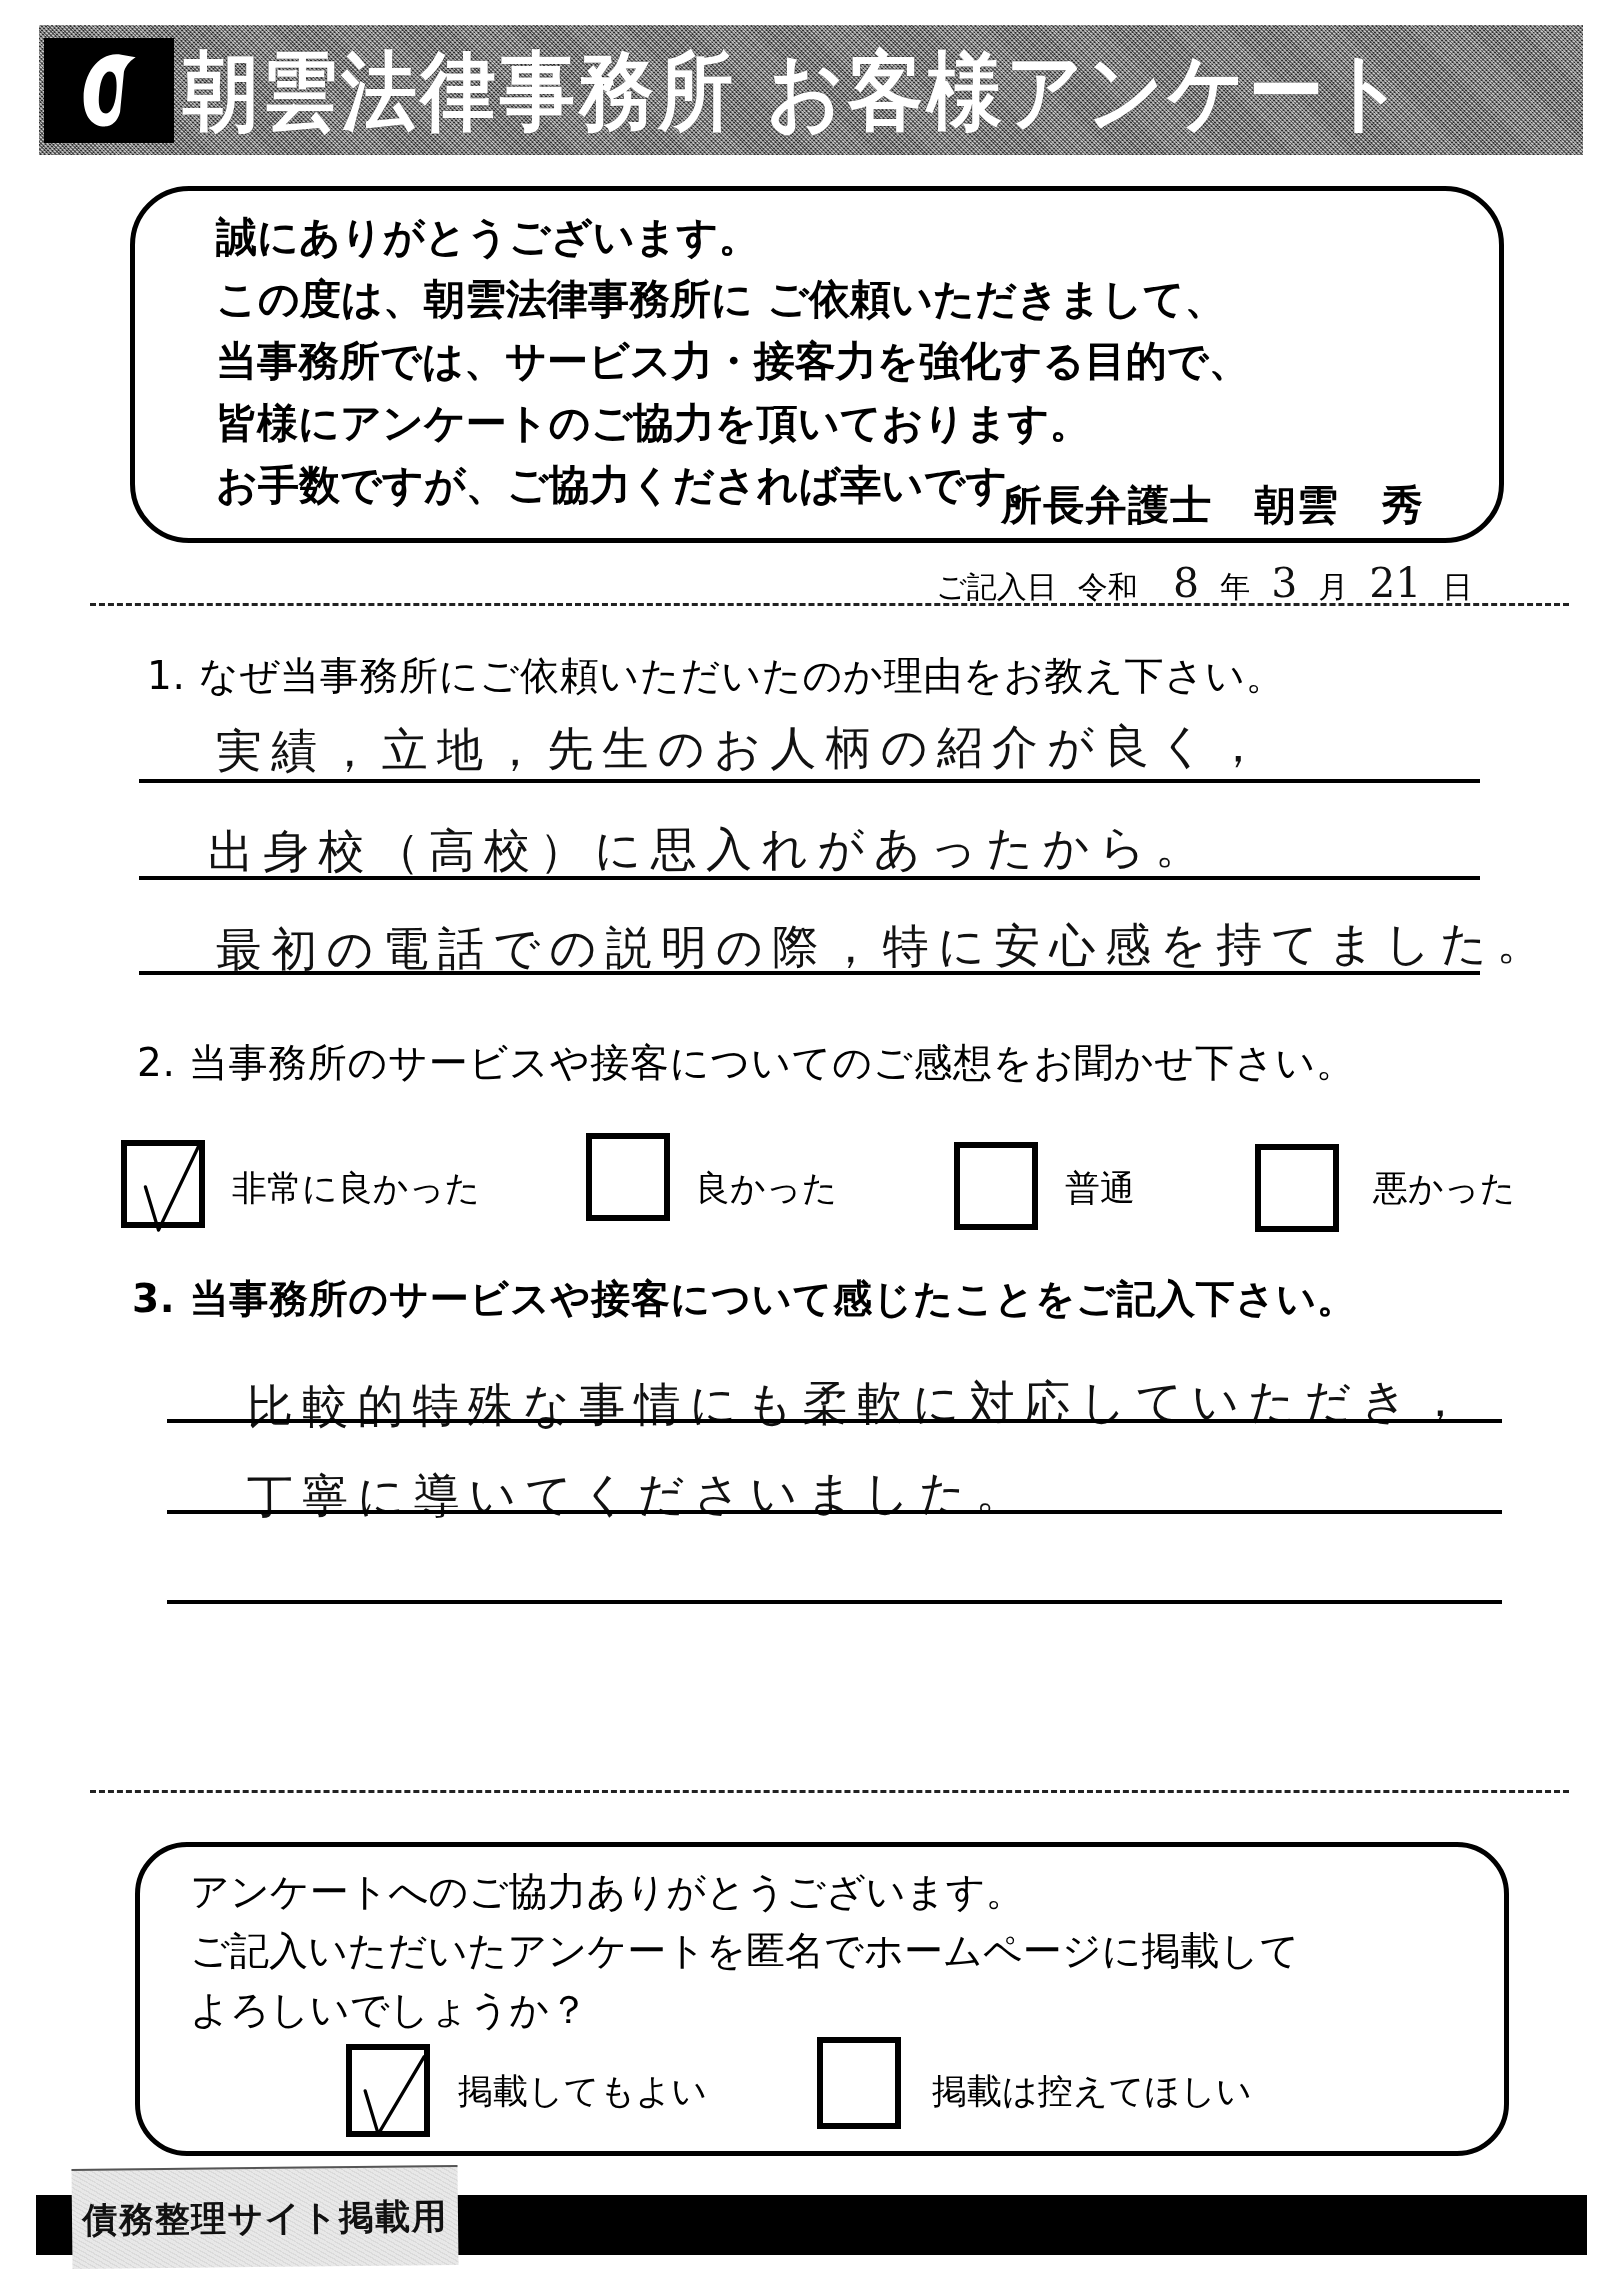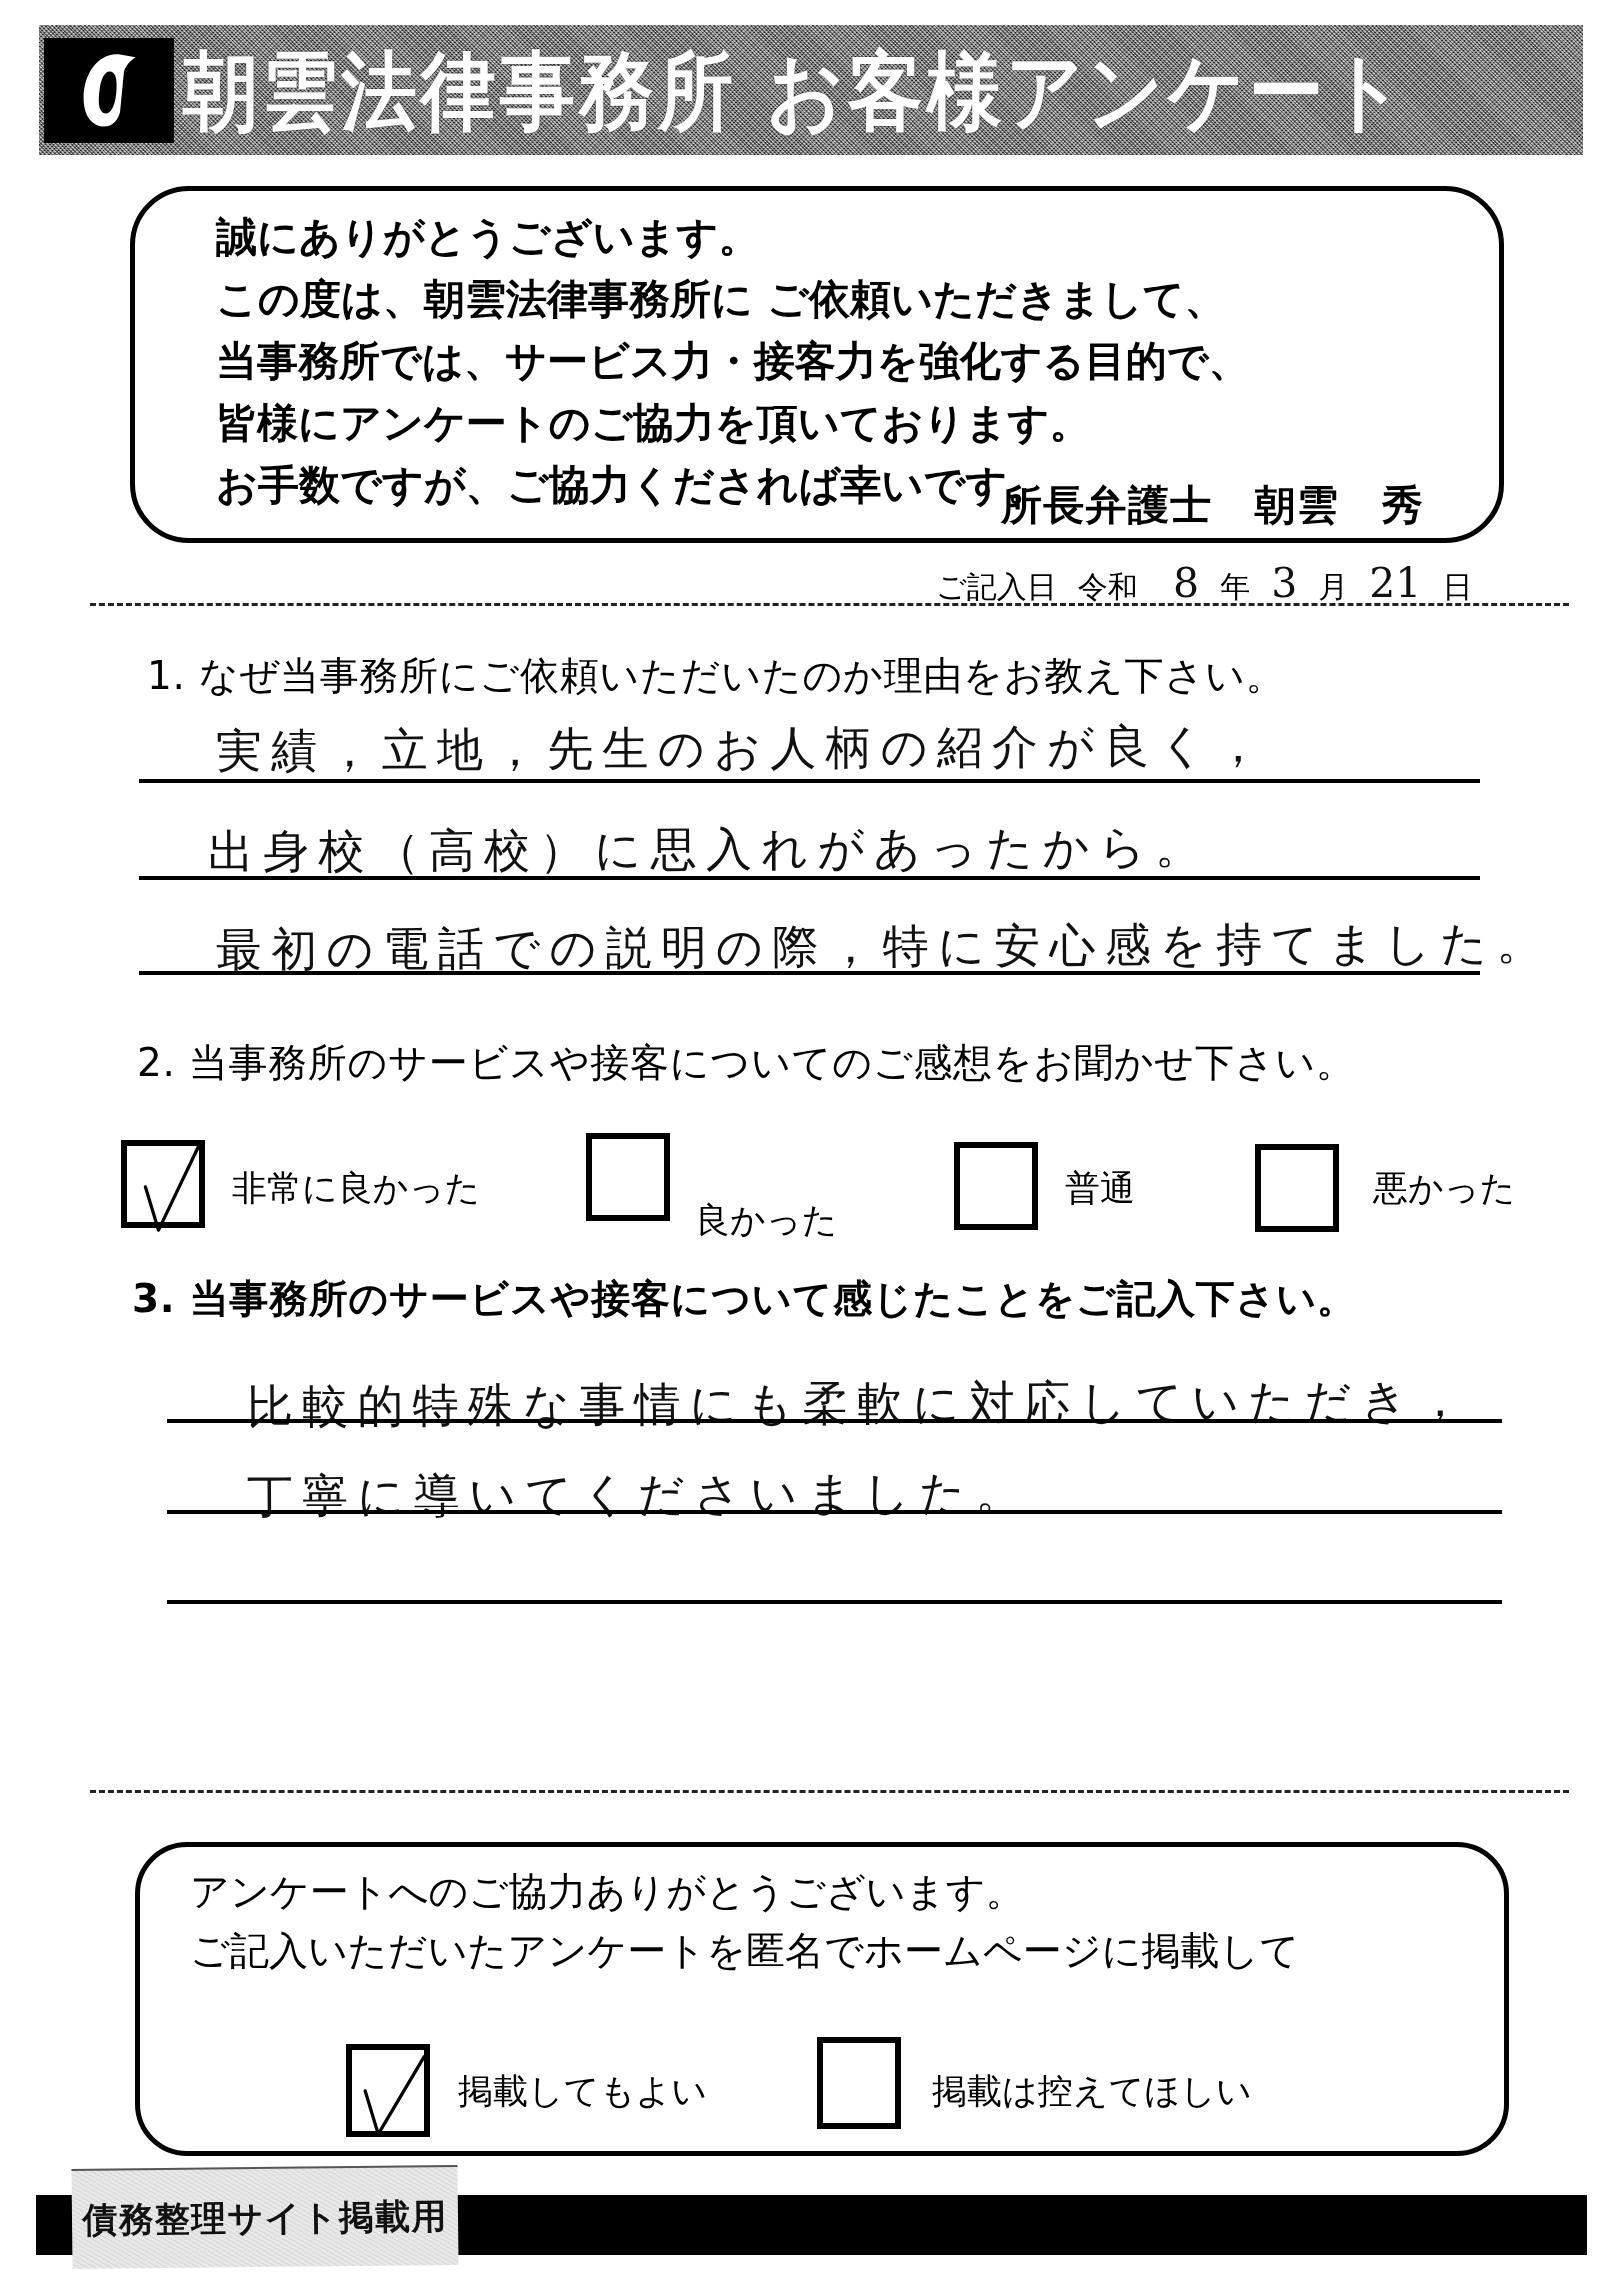--- a/index.html
+++ b/index.html
@@ -115,21 +115,21 @@
 <div class="abs question" style="left:137px; top:1036px;">2. 当事務所のサービスや接客についてのご感想をお聞かせ下さい。</div>
 
 <div class="abs checkbox" style="left:121px; top:1140px;">
   <svg width="84" height="105" viewBox="0 0 128 160">
     <path d="M28 82 L 48 148 L 112 14" fill="none" stroke="#000" stroke-width="5" stroke-linecap="round" stroke-linejoin="round"></path>
   </svg>
 </div>
 <div class="abs opt-label" style="left:232px; top:1165px;">非常に良かった</div>
 
 <div class="abs checkbox" style="left:586px; top:1133px;"></div>
-<div class="abs opt-label" style="left:695px; top:1197px;">良かった</div>
+<div class="abs opt-label" style="left:695px; top:1165px;">良かった</div>
 
 <div class="abs checkbox" style="left:954px; top:1142px;"></div>
 <div class="abs opt-label" style="left:1065px; top:1165px;">普通</div>
 
 <div class="abs checkbox" style="left:1255px; top:1144px;"></div>
 <div class="abs opt-label" style="left:1373px; top:1165px;">悪かった</div>
 
 <div class="abs question" style="left:132px; top:1272px;font-weight:bold;">3. 当事務所のサービスや接客について感じたことをご記入下さい。</div>
 <div class="abs answer-text" style="left:247px; top:1373px;">比較的特殊な事情にも柔軟に対応していただき，</div>
 <div class="abs rule" style="left:167px; top:1419px; width:1335px;"></div>
@@ -137,20 +137,21 @@
 <div class="abs rule" style="left:167px; top:1510px; width:1335px;"></div>
 <div class="abs answer-text" style="left:247px; top:1557px;"></div>
 <div class="abs rule" style="left:167px; top:1600px; width:1335px;"></div>
 
 <div class="abs dashed" style="top:1790px;"></div>
 
 <div class="abs consent-box"></div>
 <div class="abs consent-lines">
   <div>アンケートへのご協力ありがとうございます。</div>
   <div>ご記入いただいたアンケートを匿名でホームページに掲載して</div>
+  <div>よろしいでしょうか？</div>
 </div>
 
 <div class="abs checkbox" style="left:346px; top:2044px; height:93px;">
   <svg width="84" height="105" viewBox="0 0 128 160">
     <path d="M20 82 L 40 148 L 110 30" fill="none" stroke="#000" stroke-width="5" stroke-linecap="round" stroke-linejoin="round"></path>
   </svg>
 </div>
 <div class="abs opt-label" style="left:458px; top:2068px;">掲載してもよい</div>
 
 <div class="abs checkbox" style="left:817px; top:2037px; height:92px;"></div>

